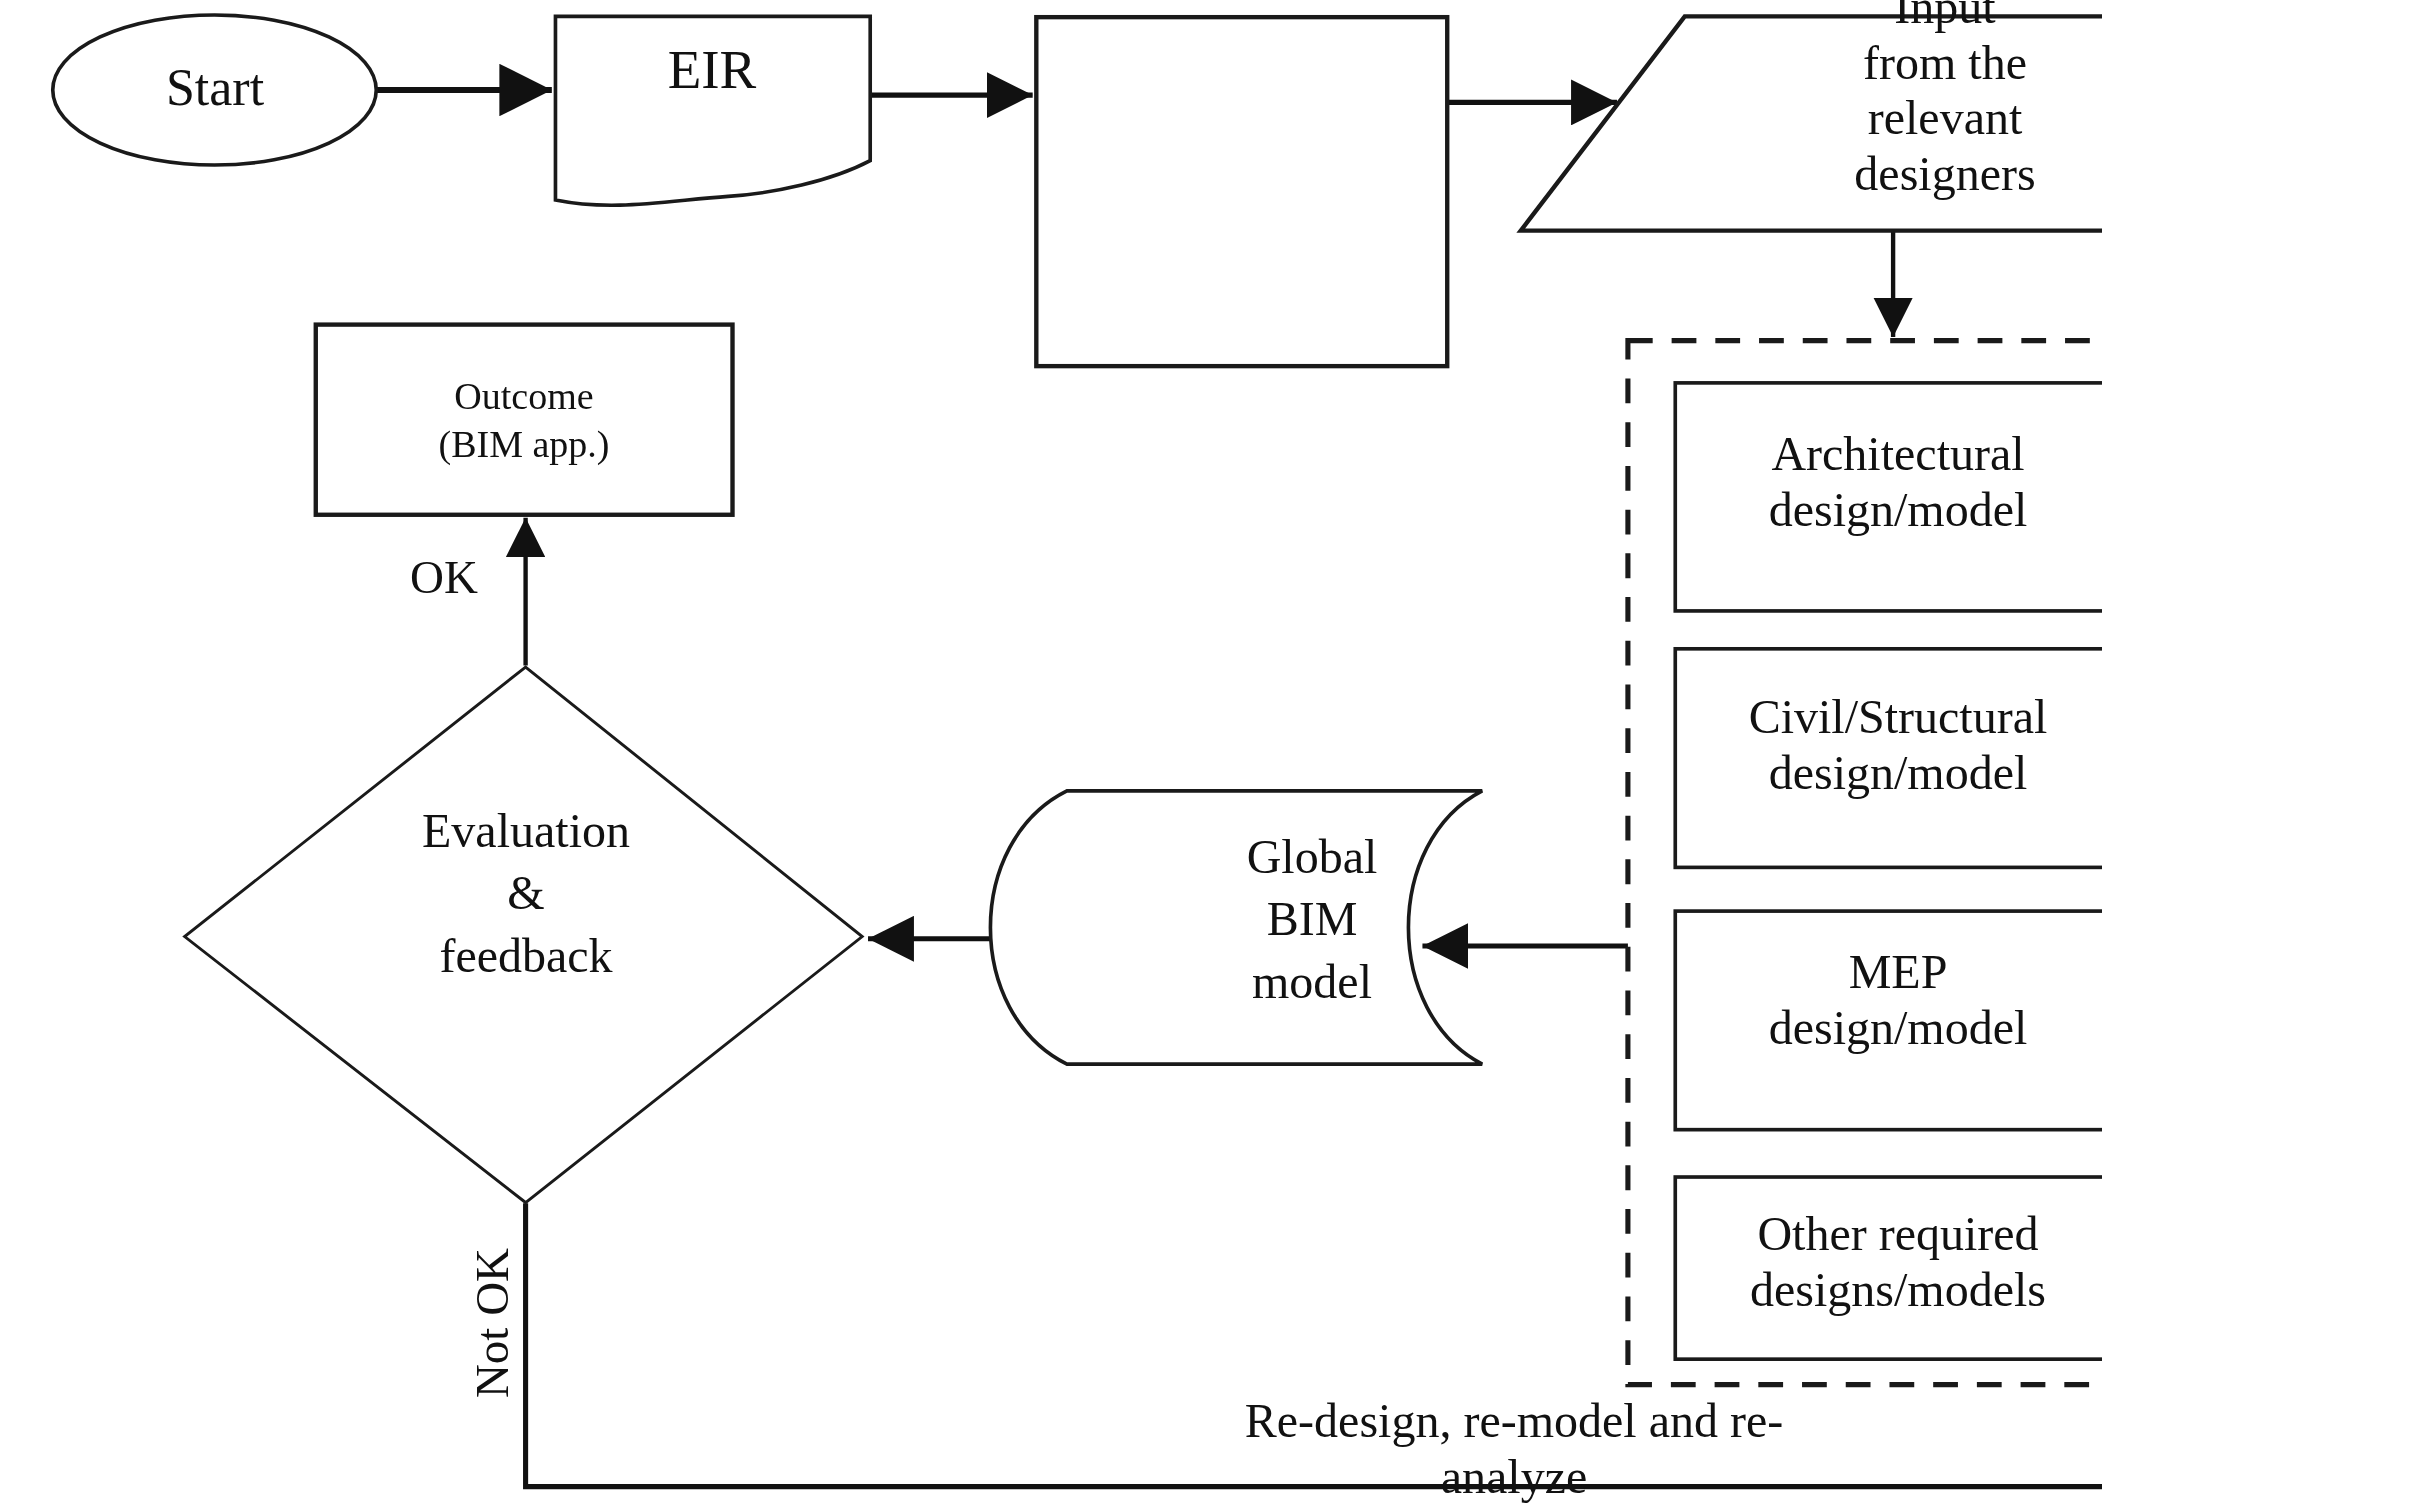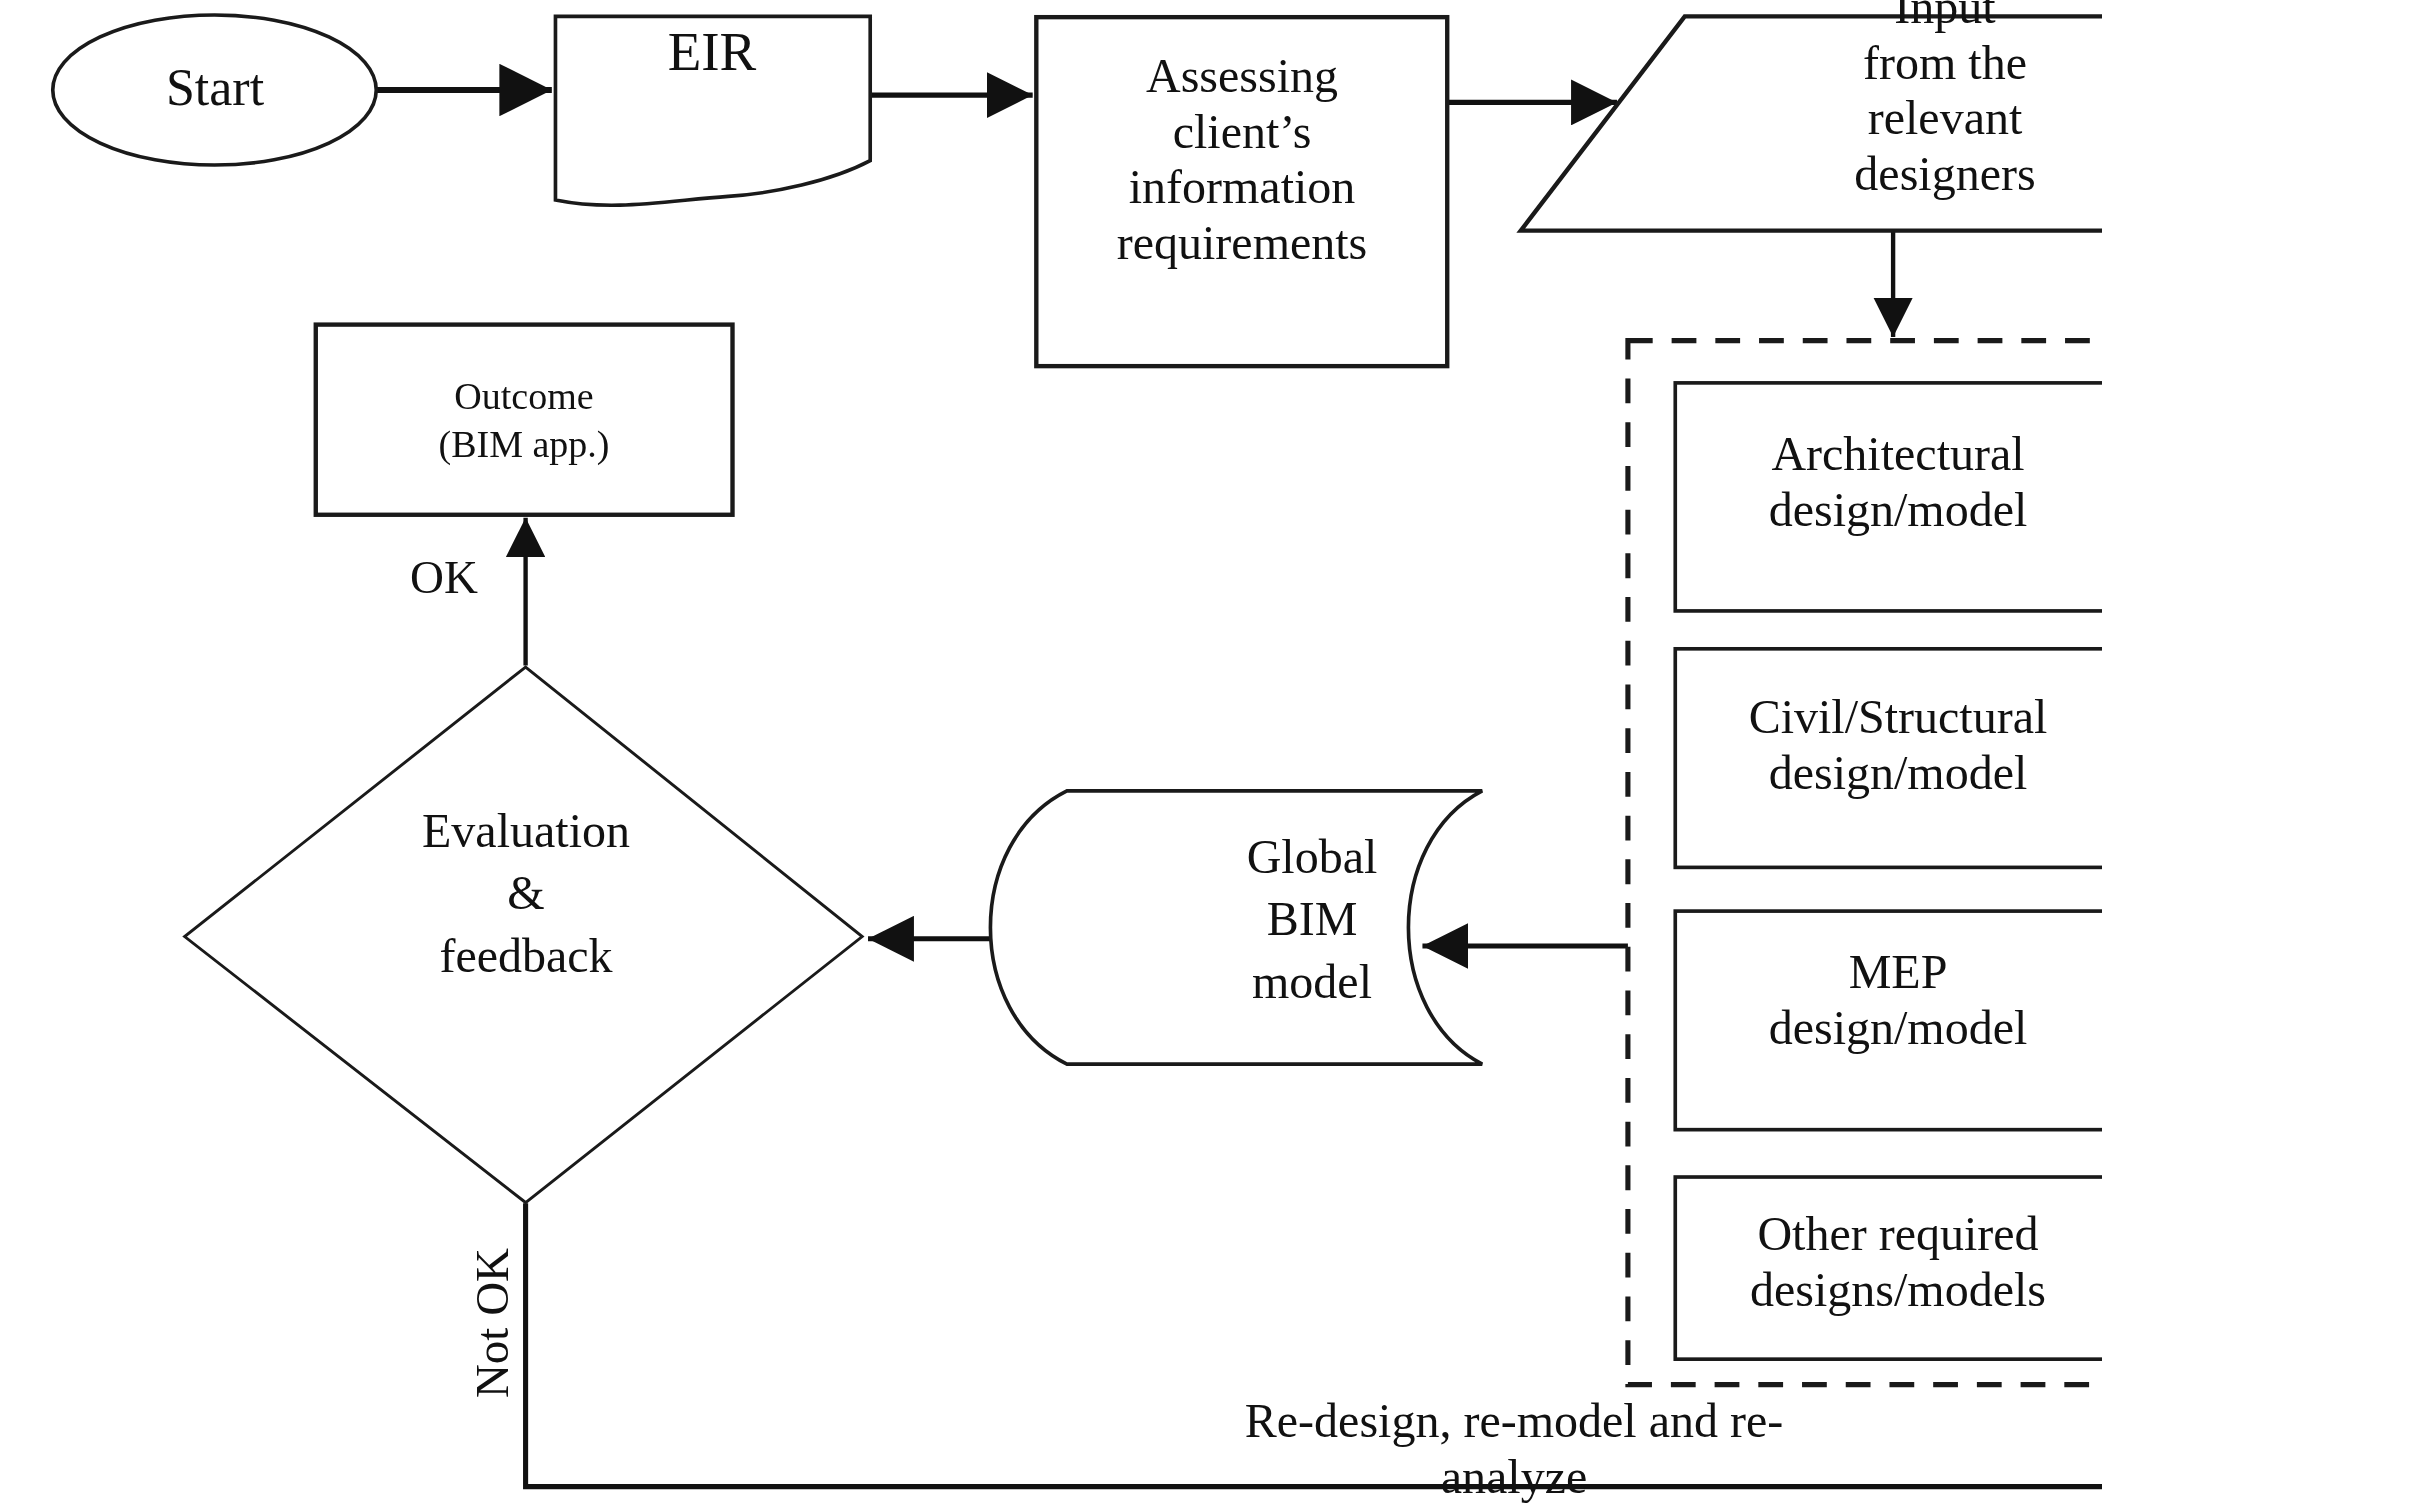--- a/index.html
+++ b/index.html
@@ -62,26 +62,22 @@
     <rect class="shape" x="2250" y="890" width="610" height="300" stroke-width="5"></rect>
     <rect class="shape" x="2250" y="1250" width="610" height="300" stroke-width="5"></rect>
     <rect class="shape" x="2250" y="1615" width="610" height="250" stroke-width="5"></rect>
     <path class="shape" stroke-width="5" d="M 1415 1085 L 1985 1085 C 1850 1155 1850 1390 1985 1460 L 1415 1460 C 1275 1390 1275 1155 1415 1085 Z"></path>
     <polygon class="shape" points="672,915 1134,1285 672,1650 204,1285" stroke-width="4"></polygon>
     <rect class="shape" x="384" y="445" width="572" height="261" stroke-width="6"></rect>
   </svg>
 
   <div class="lbl fs72" style="left:179px;top:88px;">Start</div>
 
-  <div class="lbl fs76" style="left:676px;top:52px;">EIR</div>
+  <div class="lbl fs76" style="left:676px;top:70px;">EIR</div>
 
-  <div class="lbl" style="left:1206px;top:159px;">Assessing
-client’s
-information
-requirements</div>
 
   <div class="lbl" style="left:1909px;top:90px;">Input from the
 relevant designers</div>
 
   <div class="lbl" style="left:1862px;top:482px;">Architectural
 design/model</div>
 
   <div class="lbl" style="left:1862px;top:745px;">Civil/Structural
 design/model</div>
 

